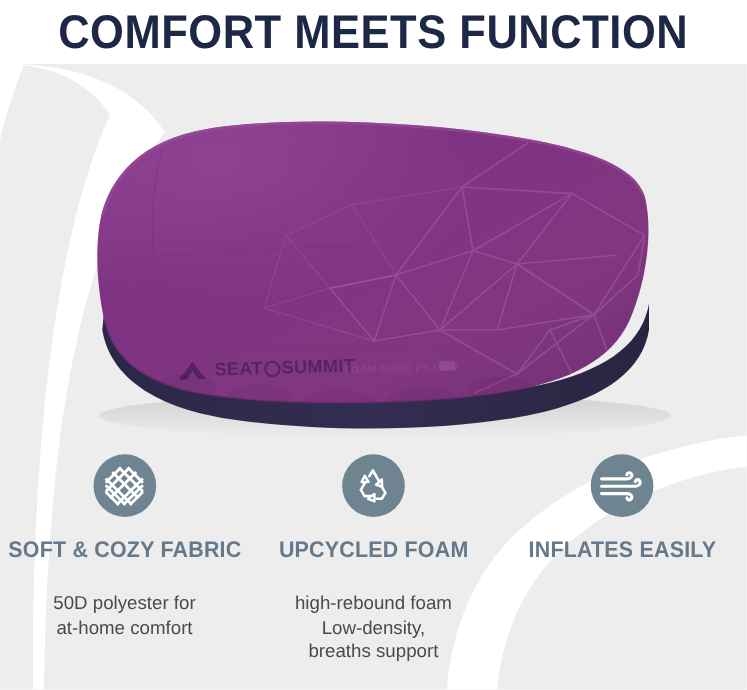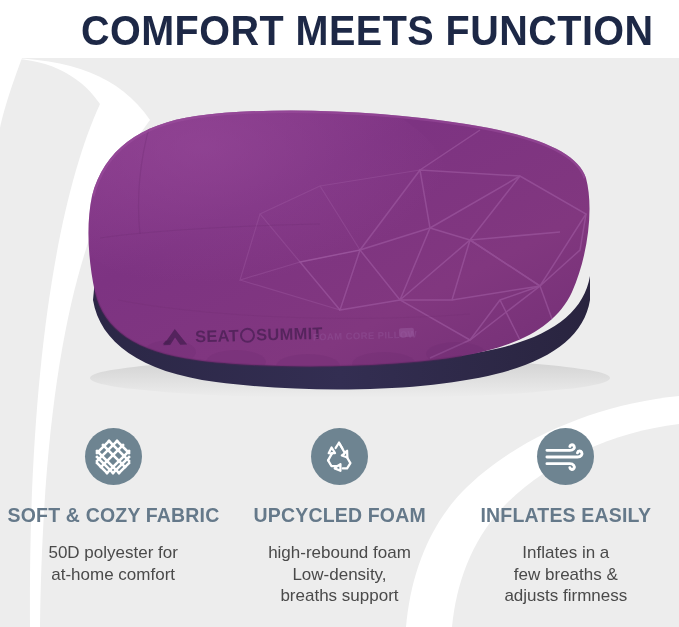--- a/index.html
+++ b/index.html
@@ -27,21 +27,21 @@
   
   .headline-wrap {
     position: absolute;
     top: 2px;
     left: 0;
     width: 679px;
     height: 56px;
     z-index: 6;
     display: flex;
     align-items: center;
-    justify-content: flex-end;
+    justify-content: center;
   }
   .headline {
     font-family: "Liberation Sans Narrow", "Liberation Sans", sans-serif;
     font-weight: 700;
     font-size: 43px;
     line-height: 46px;
     letter-spacing: 0.5px;
     color: #1d2846;
     transform: scaleX(0.92);
     transform-origin: center;
@@ -116,21 +116,21 @@
     border-radius: 2px;
     background: #9a5ba0;
     opacity: .5;
     transform: rotate(-1.6deg);
   }
 
   
   .features {
     position: absolute;
     left: 0;
-    top: 424px;
+    top: 409px;
     width: 679px;
     height: 203px;
     z-index: 6;
     display: flex;
   }
   .feature {
     flex: 1 1 0;
     display: flex;
     flex-direction: column;
     align-items: center;
@@ -151,21 +151,21 @@
     font-family: "Liberation Sans Narrow", "Liberation Sans", sans-serif;
     font-weight: 700;
     font-size: 20.5px;
     letter-spacing: 0.2px;
     color: #65798a;
     text-align: center;
     white-space: nowrap;
     transform: scaleX(0.95);
   }
   .feature-body {
-    margin-top: 15px;
+    margin-top: 26px;
     font-family: "Liberation Sans", sans-serif;
     font-weight: 400;
     font-size: 17px;
     line-height: 21.5px;
     color: #4a4a4a;
     text-align: center;
   }
   .feature-body div { white-space: nowrap; }
 </style>
 </head>
@@ -384,21 +384,16 @@
       <div class="feature-icon">
         <svg width="42" height="42" viewBox="0 0 44 44">
           <g stroke="#ffffff" stroke-width="3" fill="none" stroke-linecap="round">
             <path d="M2,15 L26,15 C30,15 31.5,12.5 30.5,10.5 C29.6,8.7 26.8,8.6 26,11"></path>
             <path d="M2,22 L34,22 C38,22 39.5,19 38.4,17 C37.4,15.2 34.6,15.2 34,17.6"></path>
             <path d="M2,29 L26,29 C30,29 31.5,31.8 30.4,33.8 C29.4,35.6 26.6,35.6 26,33.2"></path>
           </g>
         </svg>
       </div>
       <div class="feature-title">INFLATES EASILY</div>
-      <div class="feature-body">
-        <div>Inflates in a</div>
-        <div>few breaths &amp;</div>
-        <div>adjusts firmness</div>
-      </div>
     </div>
 
   </div>
 </div>
 
 </body></html>

